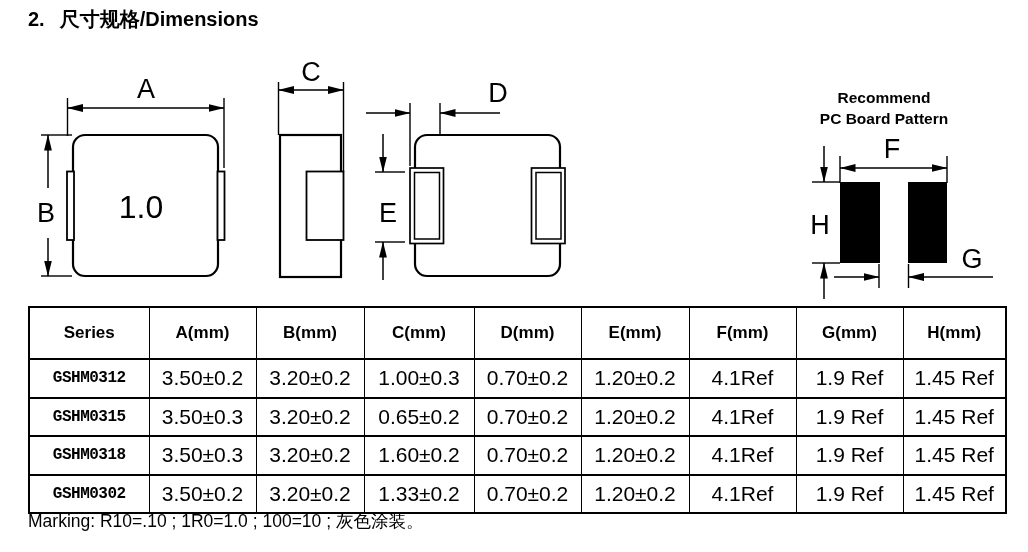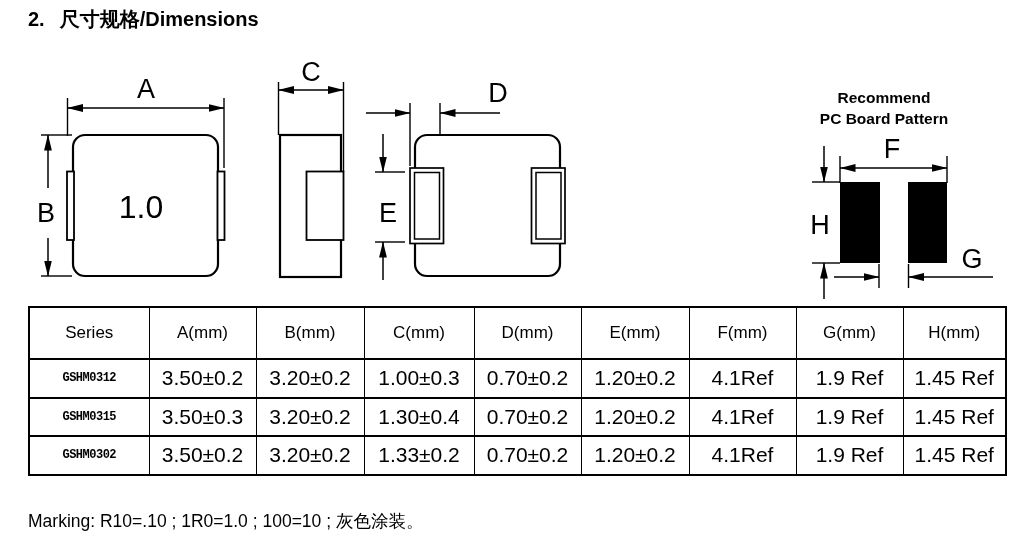--- a/index.html
+++ b/index.html
@@ -36,30 +36,30 @@
     border-left:1.3px solid #000;
     border-right:1.3px solid #000;
     border-top:2px solid #000;
     border-bottom:2px solid #000;
     text-align:center;vertical-align:middle;
     padding:0;overflow:hidden;white-space:nowrap;
   }
   .dims-table{border:2.5px solid #000;}
   .dims-table th{
     height:50px;
-    font-size:17px;font-weight:normal;
+    font-size:17px;font-weight:bold;
     border-bottom:2.5px solid #000;
   }
   .dims-table td{
     height:36.5px;
     font-size:21px;font-weight:normal;
   }
   .dims-table td.series-cell{
     font-family:"Liberation Mono", monospace;
-    font-weight:bold;font-size:12px;letter-spacing:-0.5px;
+    font-weight:bold;font-size:16px;letter-spacing:-0.5px;
   }
   .marking{
     position:absolute;left:28px;top:509px;
     font-size:17.5px;font-weight:normal;
     white-space:pre;
   }
 </style>
 </head>
 <body>
 
@@ -188,21 +188,32 @@
         <td>0.70±0.2</td>
         <td>1.20±0.2</td>
         <td>4.1Ref</td>
         <td>1.9 Ref</td>
         <td>1.45 Ref</td>
       </tr>
       <tr>
         <td class="series-cell">GSHM0315</td>
         <td>3.50±0.3</td>
         <td>3.20±0.2</td>
-        <td>1.30±0.4</td>
+        <td>0.65±0.2</td>
+        <td>0.70±0.2</td>
+        <td>1.20±0.2</td>
+        <td>4.1Ref</td>
+        <td>1.9 Ref</td>
+        <td>1.45 Ref</td>
+      </tr>
+      <tr>
+        <td class="series-cell">GSHM0318</td>
+        <td>3.50±0.3</td>
+        <td>3.20±0.2</td>
+        <td>1.60±0.2</td>
         <td>0.70±0.2</td>
         <td>1.20±0.2</td>
         <td>4.1Ref</td>
         <td>1.9 Ref</td>
         <td>1.45 Ref</td>
       </tr>
       <tr>
         <td class="series-cell">GSHM0302</td>
         <td>3.50±0.2</td>
         <td>3.20±0.2</td>

